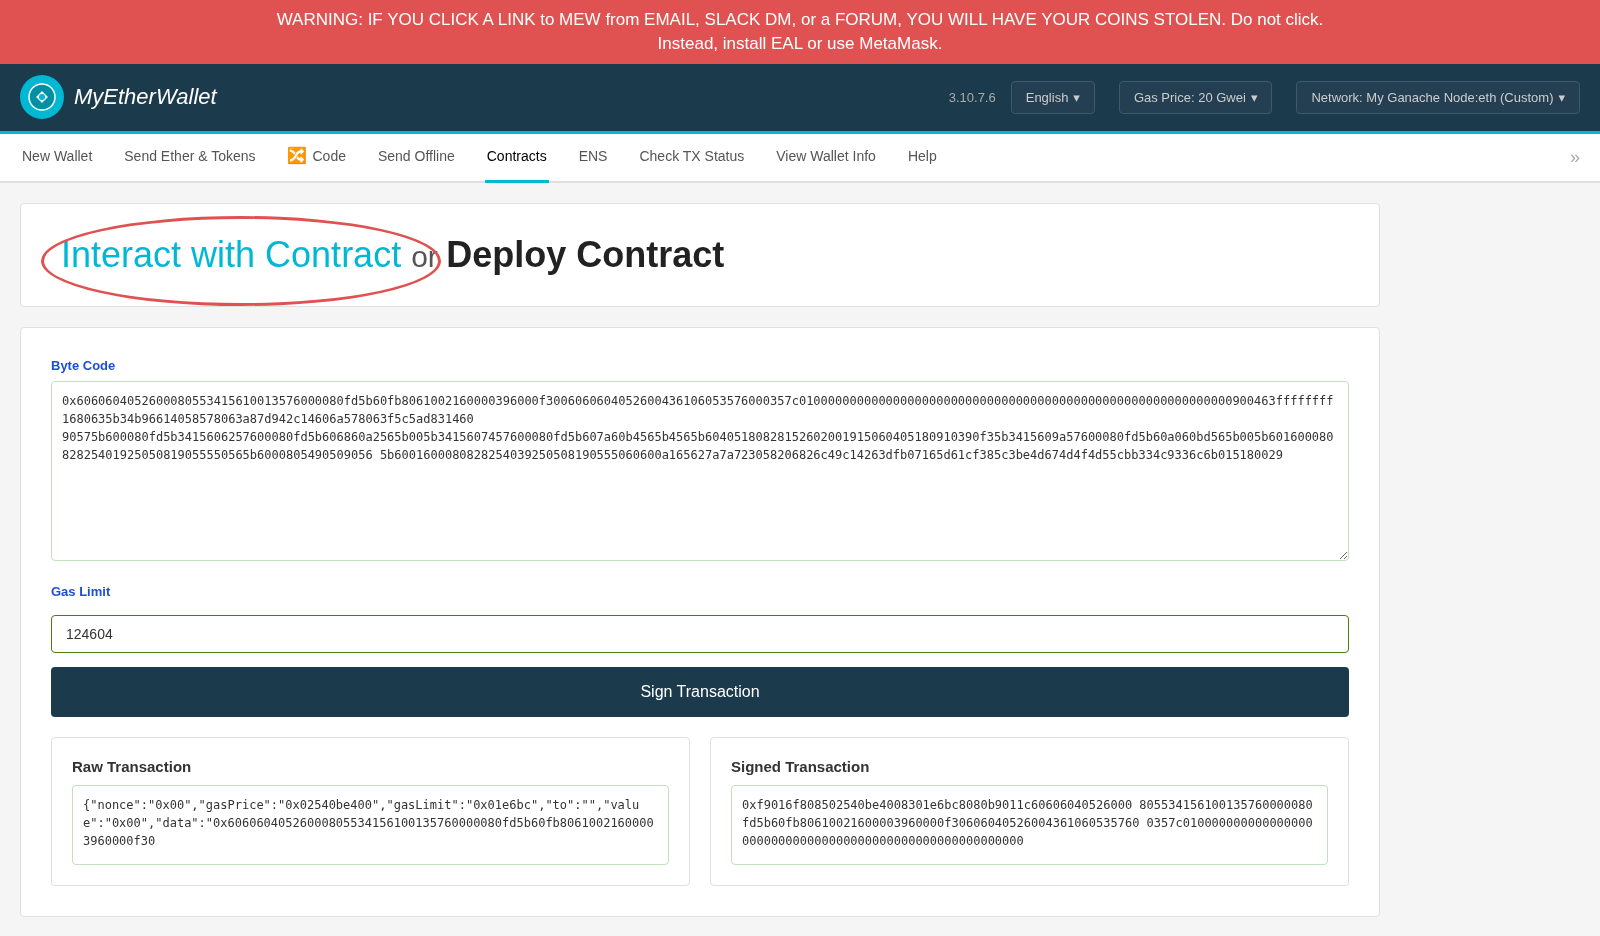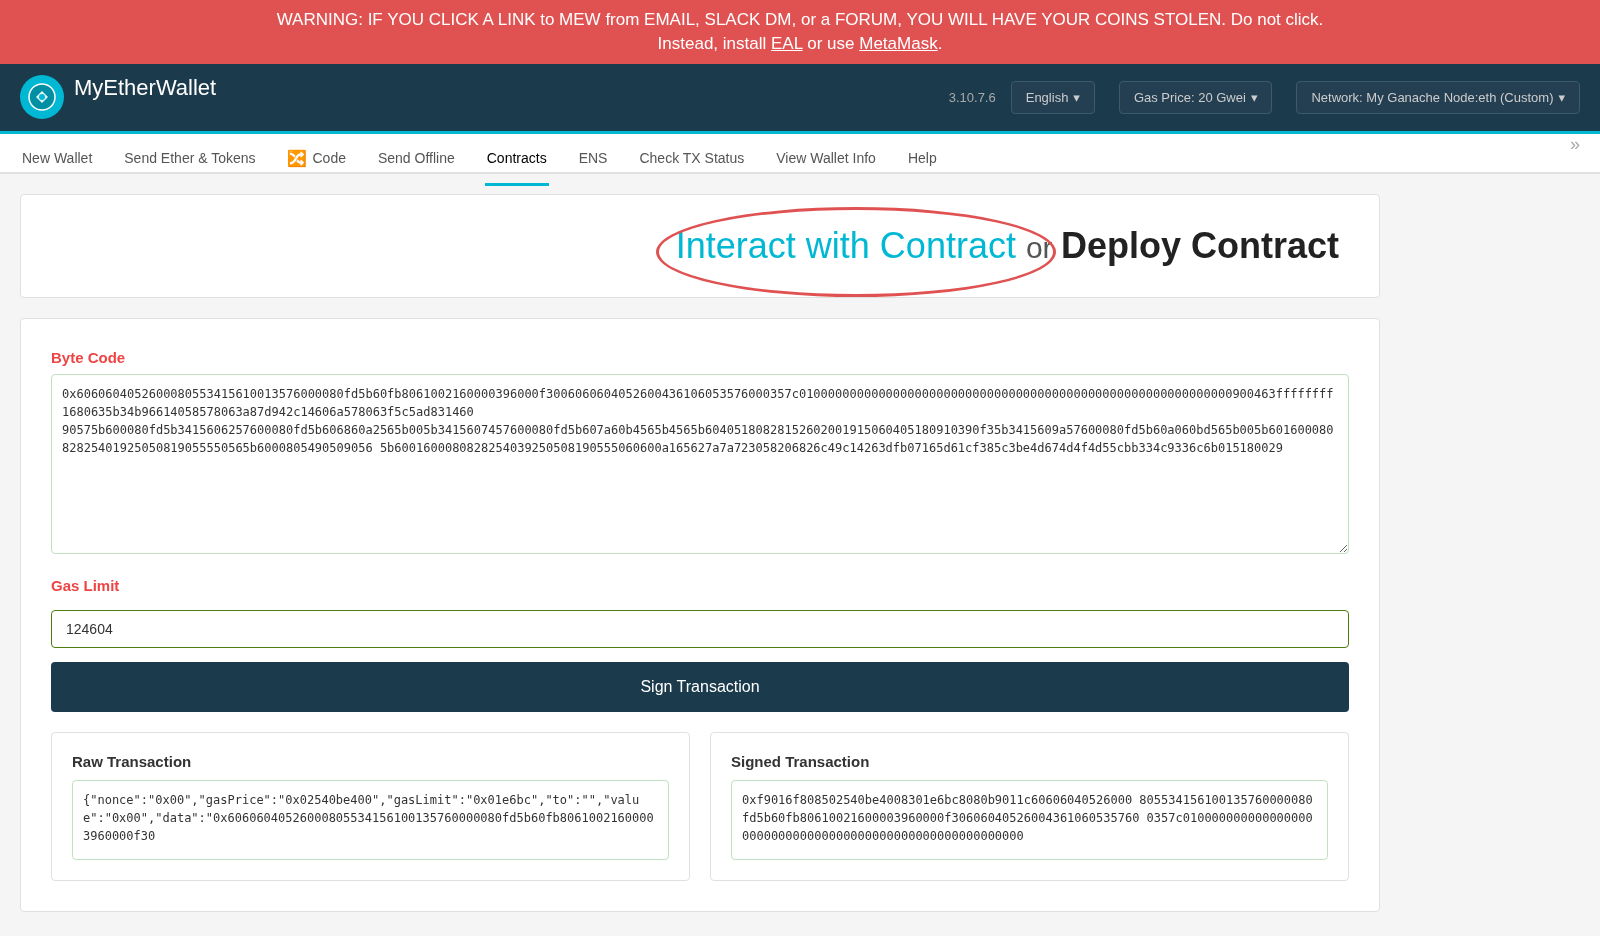--- a/index.html
+++ b/index.html
@@ -7,36 +7,37 @@
 
     
     .warning-bar {
       background: #e05252;
       color: white;
       text-align: center;
       padding: 8px 20px;
       font-size: 17px;
       line-height: 1.4;
     }
-    .warning-bar a { color: white; text-decoration: underline; }
+    .warning-bar a { color: white; }
 
     
     .header {
       background: #1b3a4b;
       display: flex;
       align-items: center;
       padding: 0 20px;
       height: 70px;
       border-bottom: 3px solid #00b8d4;
     }
     .header-logo {
       display: flex;
-      align-items: flex-start;
+      align-items: center;
       gap: 10px;
       flex: 1;
+      font-style: italic;
     }
     .logo-icon {
       width: 44px;
       height: 44px;
       border-radius: 50%;
       background: #00b8d4;
       display: flex;
       align-items: center;
       justify-content: center;
       color: white;
@@ -68,24 +69,24 @@
       font-size: 13px;
       display: flex;
       align-items: center;
       gap: 5px;
     }
 
     
     .nav {
       background: white;
       display: flex;
-      align-items: flex-start;
+      align-items: center;
       padding: 0 20px;
       border-bottom: 2px solid #e0e0e0;
-      height: 40px;
+      height: 49px;
       gap: 28px;
     }
     .nav-item {
       color: #555;
       text-decoration: none;
       font-size: 14px;
       padding: 0 2px;
       height: 52px;
       display: flex;
       align-items: center;
@@ -116,21 +117,21 @@
       max-width: 1400px;
     }
 
     
     .page-header-section {
       background: white;
       border: 1px solid #e0e0e0;
       border-radius: 4px;
       margin-bottom: 20px;
       padding: 30px 40px;
-      text-align: right;
+      text-align: left;
       text-decoration: underline;
     }
     .page-title-container {
       display: inline-block;
       position: relative;
     }
     .page-title {
       font-size: 36px;
       font-weight: 400;
       color: #333;
@@ -163,23 +164,23 @@
 
     
     .content-section {
       background: white;
       border: 1px solid #e0e0e0;
       border-radius: 4px;
       padding: 30px;
     }
 
     .field-label {
-      font-size: 15px;
+      font-size: 13px;
       font-weight: 700;
-      color: #ef4444;
+      color: #1d4ed8;
       margin-bottom: 8px;
     }
 
     .bytecode-textarea {
       width: 100%;
       border: 1px solid #c0e0c0;
       border-radius: 4px;
       padding: 10px;
       font-family: monospace;
       font-size: 12px;

